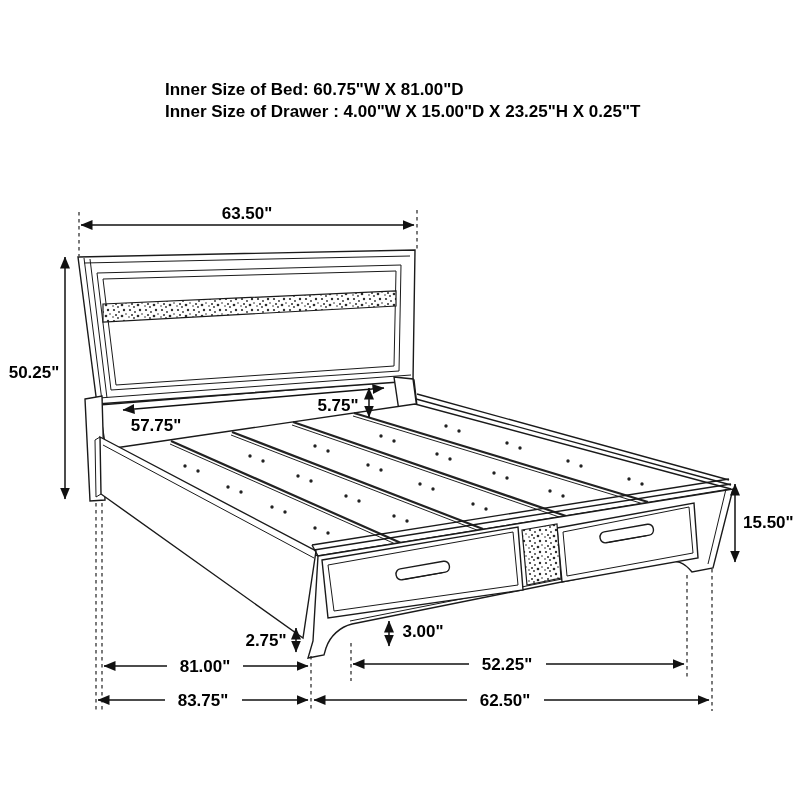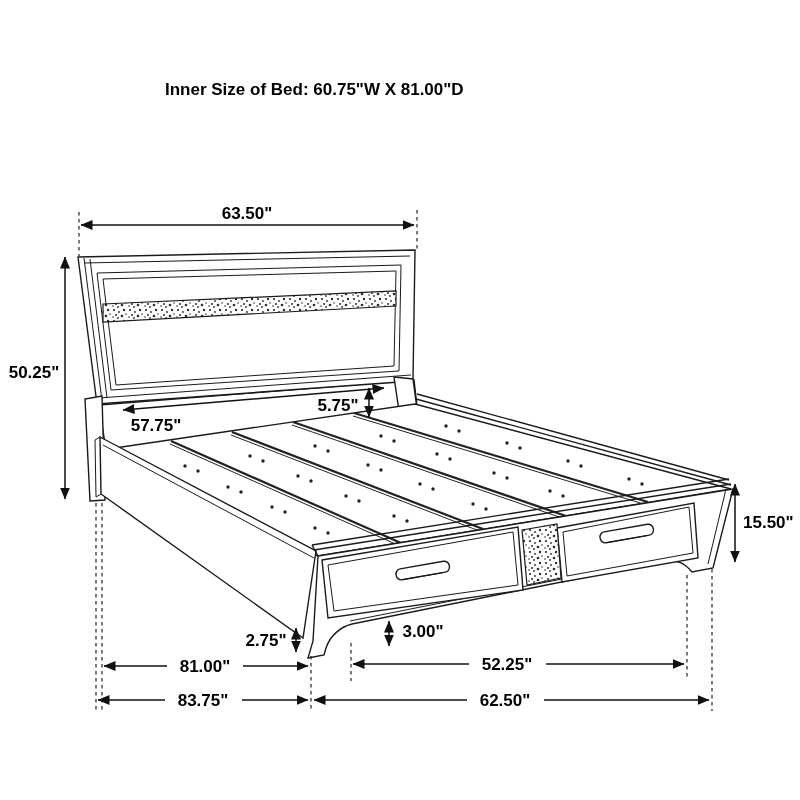--- a/index.html
+++ b/index.html
@@ -19,20 +19,21 @@
   .dim-label{font-family:"Liberation Sans",sans-serif;font-size:17px;font-weight:bold;fill:#000;}
   .mask{fill:#ffffff;stroke:none;}
 </style>
 </head>
 <body>
 
 <div class="page">
 
   <div class="title-block">
     <div>Inner Size of Bed: 60.75"W X 81.00"D</div>
+    <div>Inner Size of Drawer : 4.00"W X 15.00"D X 23.25"H X 0.25"T</div>
   </div>
 
   <svg width="800" height="800" viewBox="0 0 800 800">
     <defs>
       <marker id="arr" viewBox="0 0 12 10" markerWidth="12" markerHeight="10" refX="11.5" refY="5" orient="auto-start-reverse" markerUnits="userSpaceOnUse">
         <path d="M0,0 L12,5 L0,10 Z" fill="#111"></path>
       </marker>
       <pattern id="speck" width="16" height="11" patternUnits="userSpaceOnUse">
         <rect width="16" height="11" fill="#ffffff"></rect>
         <g fill="#2b2b2b">

